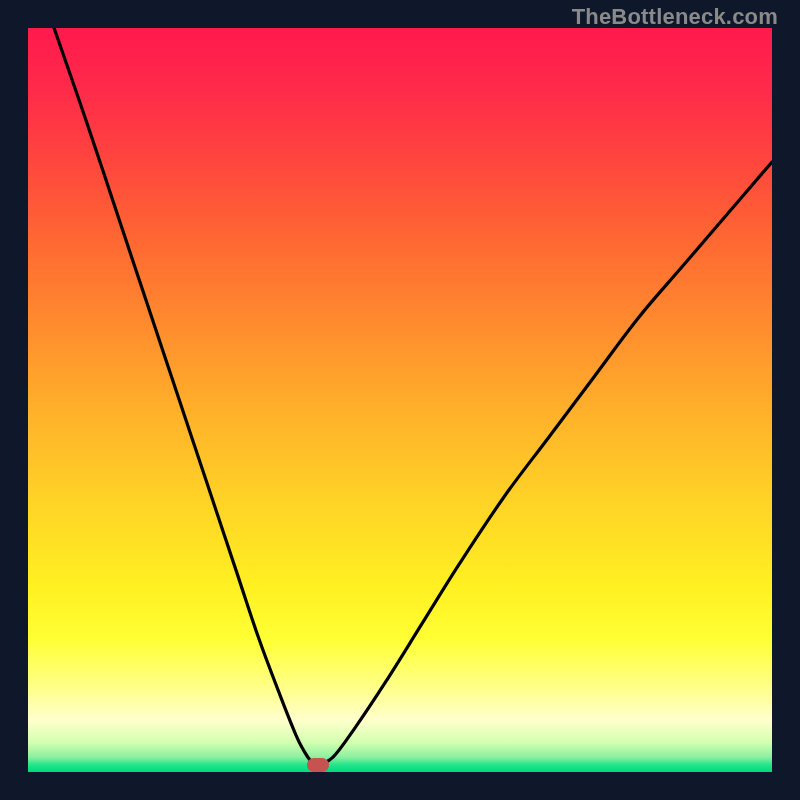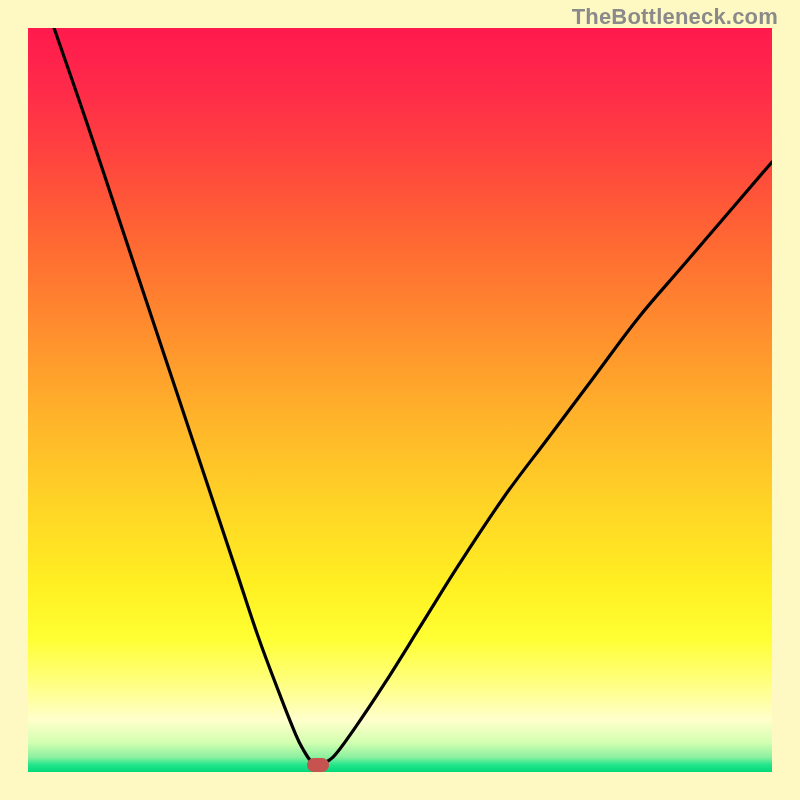--- a/index.html
+++ b/index.html
@@ -1,21 +1,21 @@
 <!DOCTYPE html>
 <html><head>
 <meta charset="utf-8">
 <style>
   * { margin: 0; padding: 0; box-sizing: border-box; }
   html, body { width: 800px; height: 800px; overflow: hidden; background: #000; }
   .container {
     width: 800px;
     height: 800px;
     position: relative;
-    background: #fef9c3;
+    background: #0f172a;
   }
   .plot-area {
     position: absolute;
     left: 28px;
     top: 28px;
     width: 744px;
     height: 744px;
     background: linear-gradient(to bottom,
       #ff1a4d 0%,
       #ff2a4a 8%,

